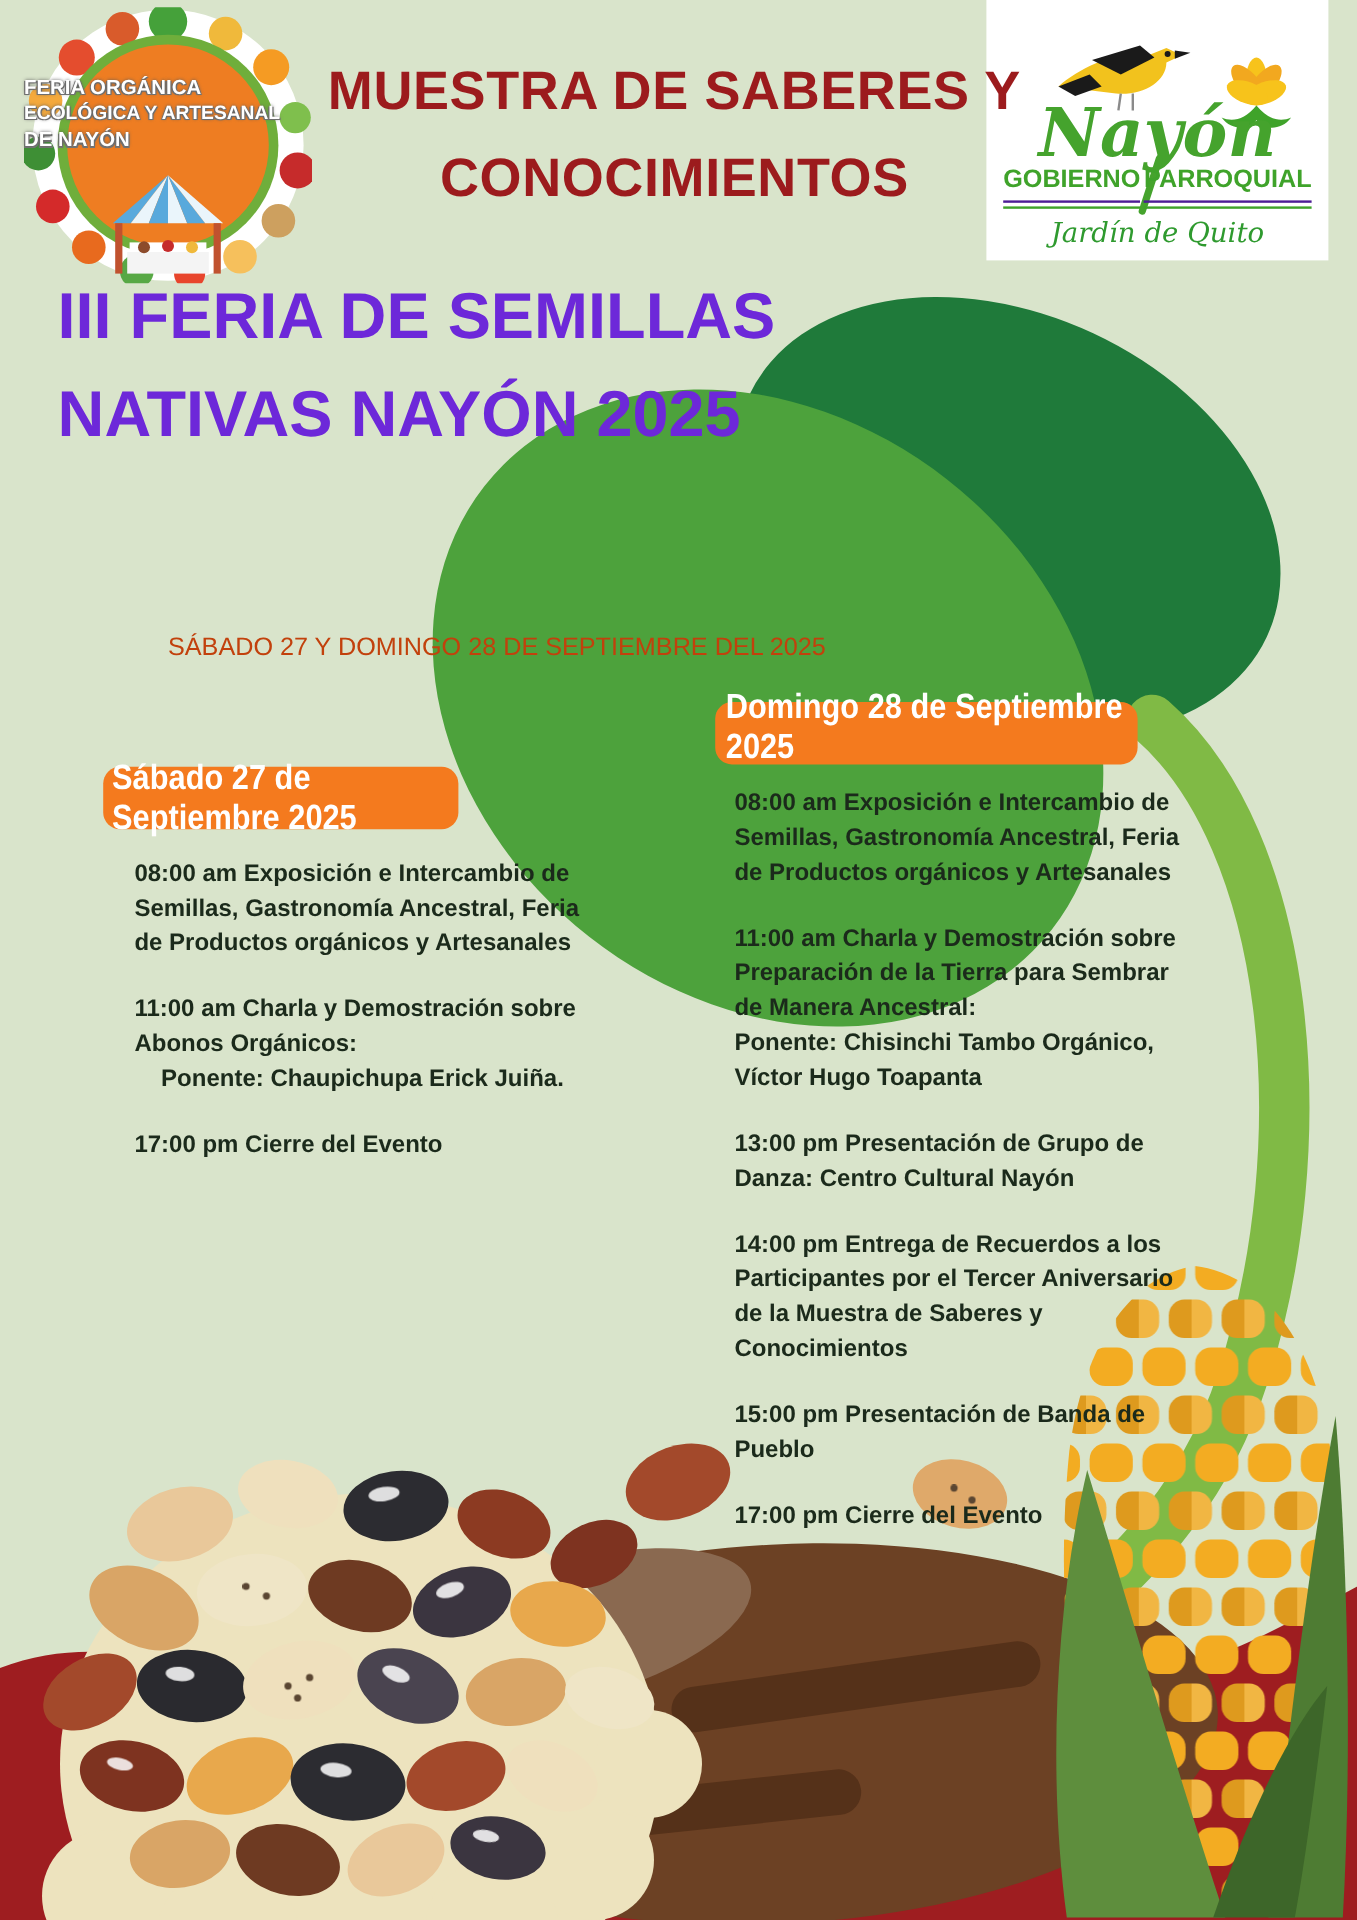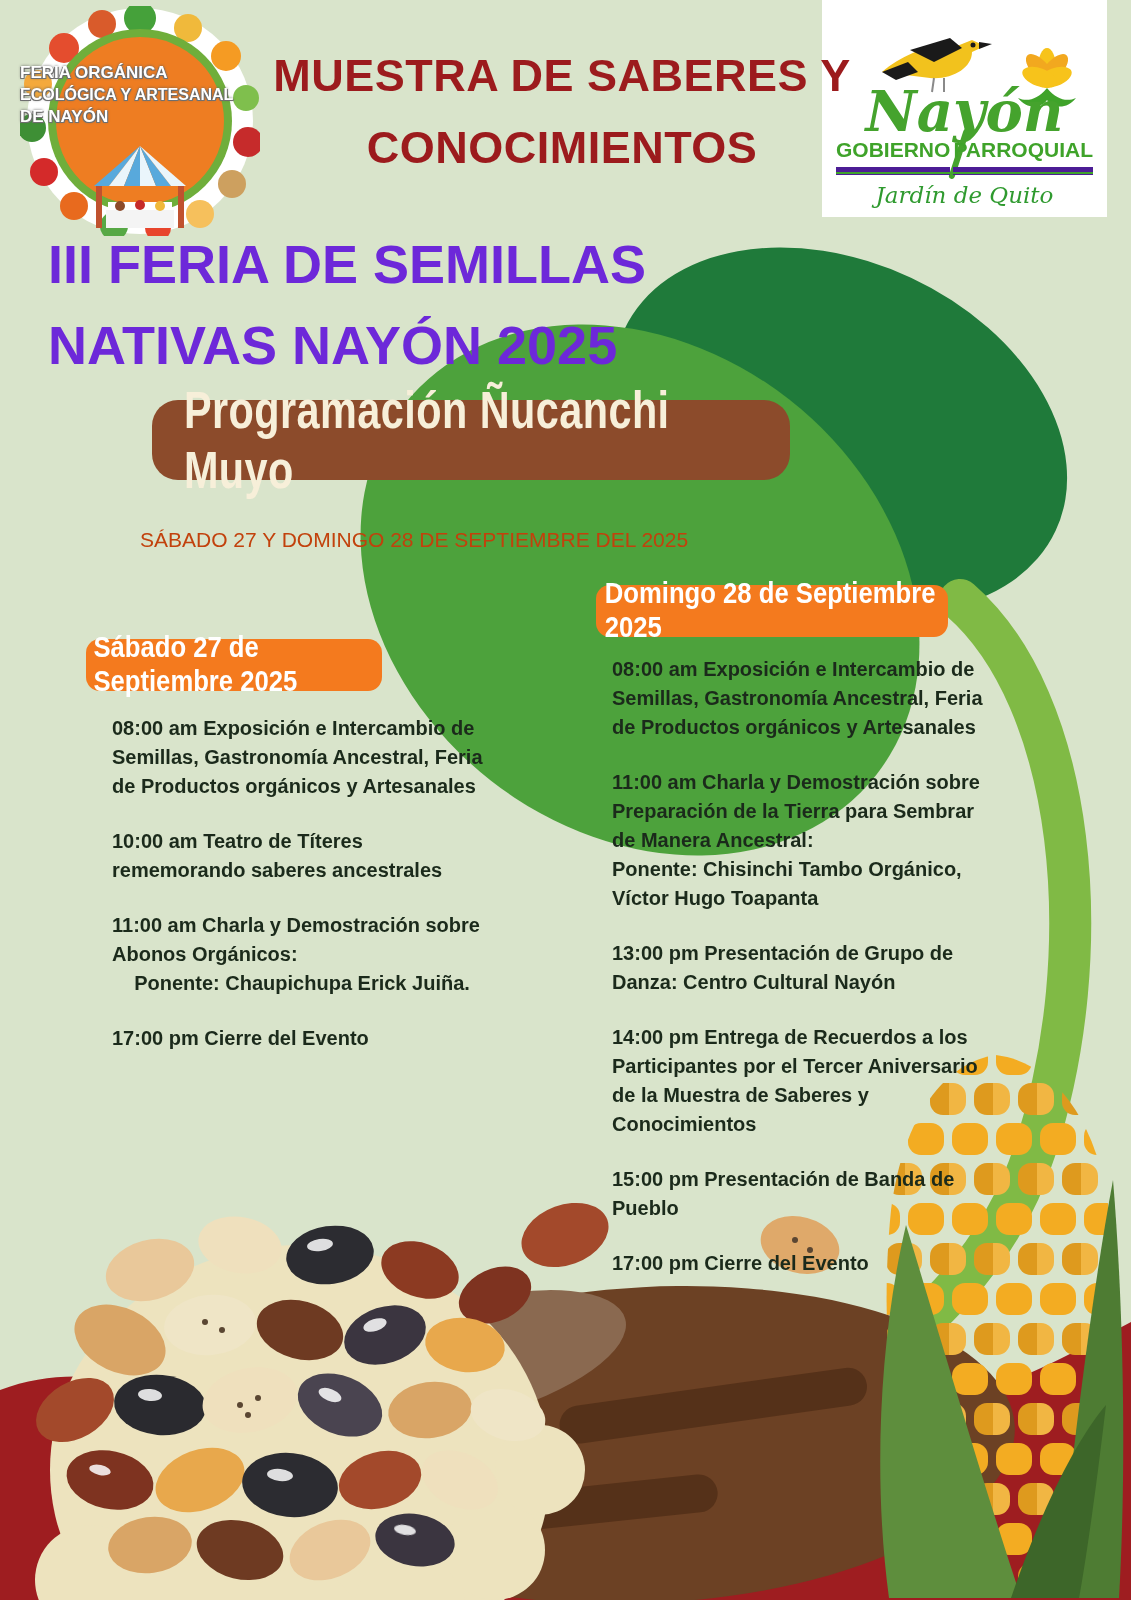--- a/index.html
+++ b/index.html
@@ -13,21 +13,21 @@
   .main-title{
     left:252px;top:40px;width:620px;text-align:center;z-index:7;
     color:#9C1B1D;font-weight:800;font-size:45px;line-height:72px;letter-spacing:.5px;
   }
   .gob-logo{left:822px;top:0;width:285px;height:217px;background:#ffffff;z-index:5;}
   .gob-name{position:absolute;left:0;top:78px;width:100%;text-align:center;
     font-family:"DejaVu Serif",serif;font-style:italic;font-weight:700;
     font-size:56px;color:#45A32D;z-index:2;}
   .gob-row{position:absolute;left:0;top:138px;width:100%;display:flex;justify-content:space-between;
     padding:0 14px;box-sizing:border-box;color:#3FA32A;font-weight:800;font-size:21px;z-index:2;}
-  .gob-word{position:relative;border-bottom:8px solid #4c1d95;padding-bottom:5px;}
+  .gob-word{position:relative;border-bottom:2px solid #4c1d95;padding-bottom:5px;}
   .gob-word::after{content:"";position:absolute;left:0;right:0;bottom:-7px;height:2px;background:#3FA32A;}
   .gob-slash{position:absolute;left:134px;top:128px;width:6px;height:52px;background:#45A32D;
     transform:rotate(18deg);border-radius:3px;z-index:2;}
   .gob-tagline{position:absolute;left:0;top:182px;width:100%;text-align:center;
     font-family:"DejaVu Serif",serif;font-style:italic;font-size:23px;color:#2F9A2F;z-index:2;}
   
   .feria-logo{left:20px;top:6px;width:240px;height:230px;z-index:6;}
   .feria-text{position:absolute;width:100%;text-align:left;color:#fff;font-weight:700;
     text-shadow:0 0 3px #5a5a5a,1px 1px 0 #777,-1px 1px 0 #777;z-index:3;line-height:21px;}
   
@@ -39,21 +39,21 @@
   .brown-banner span{color:#F7EFD9;font-weight:800;font-size:46px;
     display:inline-block;transform:scale(.9,1.12);letter-spacing:.5px;}
   .dates-line{left:140px;top:528px;width:700px;text-align:left;z-index:7;
     color:#c2410c;font-weight:400;font-size:21px;}
   
   .day-banner{height:52px;background:#F47A1E;border-radius:14px;z-index:7;
     display:flex;align-items:center;justify-content:center;}
   .day-banner span{color:#fff;font-weight:800;font-size:27px;display:inline-block;
     transform:scale(.95,1.08);}
   .banner-sat{left:86px;top:639px;width:296px;}
-  .banner-sun{left:596px;top:585px;width:352px;}
+  .banner-sun{left:596px;top:585px;width:352px;align-items:flex-end;}
   
   .sched{z-index:7;color:#1B2A1B;font-weight:700;font-size:20px;line-height:29px;}
   .sched-sat{left:112px;top:714px;width:405px;}
   .sched-sun{left:612px;top:655px;width:420px;}
   .sched-item{white-space:pre-line;margin:0 0 26px 0;}
   
   .ill{pointer-events:none;}
   .z1{z-index:1}.z2{z-index:2}.z3{z-index:3}.z4{z-index:4}.z5{z-index:5}.z6{z-index:6}
 </style>
 </head>
@@ -237,39 +237,34 @@
   <div class="abs main-title">
     <div>MUESTRA DE SABERES Y</div>
     <div>CONOCIMIENTOS</div>
   </div>
 
   <div class="abs event-title">
     <div>III FERIA DE SEMILLAS</div>
     <div>NATIVAS NAYÓN 2025</div>
   </div>
 
-  <div class="abs brown-banner">
-    <span>Programación Ñucanchi Muyo</span>
-  </div>
 
   <div class="abs dates-line">SÁBADO 27 Y DOMINGO 28 DE SEPTIEMBRE DEL 2025</div>
 
   <div class="abs day-banner banner-sun">
     <span>Domingo 28 de Septiembre 2025</span>
   </div>
   <div class="abs day-banner banner-sat">
     <span>Sábado 27 de Septiembre 2025</span>
   </div>
 
   <div class="abs sched sched-sat">
     <p class="sched-item">08:00 am Exposición e Intercambio de
 Semillas, Gastronomía Ancestral, Feria
 de Productos orgánicos y Artesanales</p>
-    <p class="sched-item">10:00 am Teatro de Títeres
-rememorando saberes ancestrales</p>
     <p class="sched-item">11:00 am Charla y Demostración sobre
 Abonos Orgánicos:
 &nbsp;&nbsp;&nbsp;&nbsp;Ponente: Chaupichupa Erick Juiña.</p>
     <p class="sched-item">17:00 pm Cierre del Evento</p>
   </div>
 
   <div class="abs sched sched-sun">
     <p class="sched-item">08:00 am Exposición e Intercambio de
 Semillas, Gastronomía Ancestral, Feria
 de Productos orgánicos y Artesanales</p>

